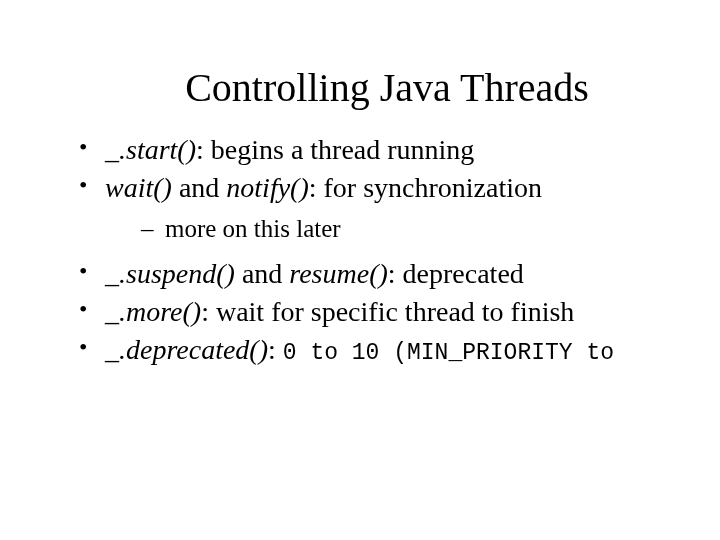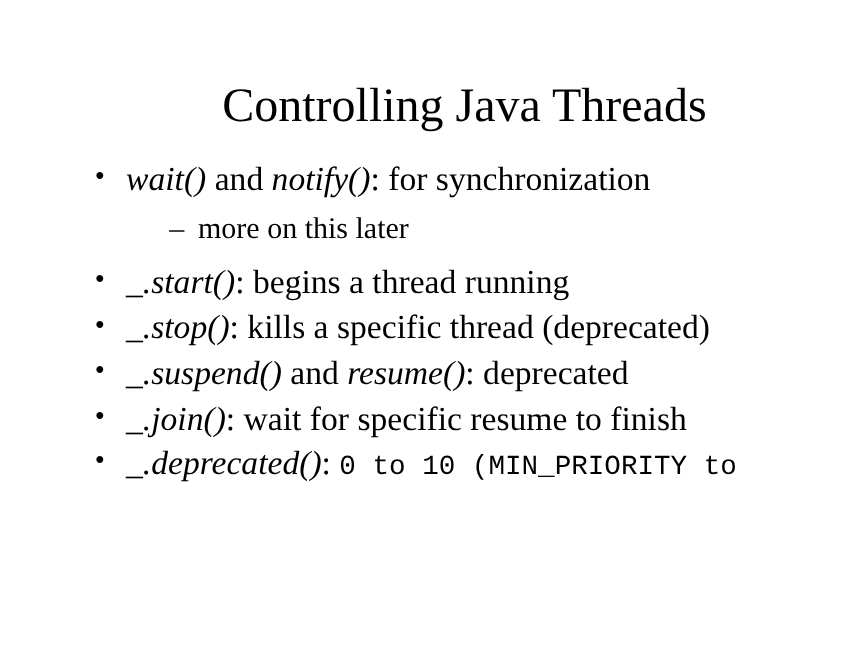--- a/index.html
+++ b/index.html
@@ -73,40 +73,37 @@
 </style>
 </head>
 <body>
 
 <div class="slide">
   <h1 class="title">Controlling Java Threads</h1>
 
   <ul class="top">
 
     <li>
+      <span class="it">_.start()</span><span>: begins a thread running</span>
+    </li>
+
+    <li>
       <span class="it">wait()</span><span> and </span><span class="it">notify()</span><span>: for synchronization</span>
       <ul class="sub">
         <li>more on this later</li>
       </ul>
     </li>
 
-    <li>
-      <span class="it">_.start()</span><span>: begins a thread running</span>
-    </li>
-
-    <li>
-      <span class="it">_.stop()</span><span>: kills a specific thread (deprecated)</span>
-    </li>
 
     <li>
       <span class="it">_.suspend()</span><span> and </span><span class="it">resume()</span><span>: deprecated</span>
     </li>
 
     <li>
-      <span class="it">_.join()</span><span>: wait for specific resume to finish</span>
+      <span class="it">_.more()</span><span>: wait for specific thread to finish</span>
     </li>
 
     <li>
       <span class="it">_.deprecated()</span><span>: </span><span class="small">0 to 10 (MIN_PRIORITY to</span>
     </li>
 
   </ul>
 </div>
 
 </body></html>

